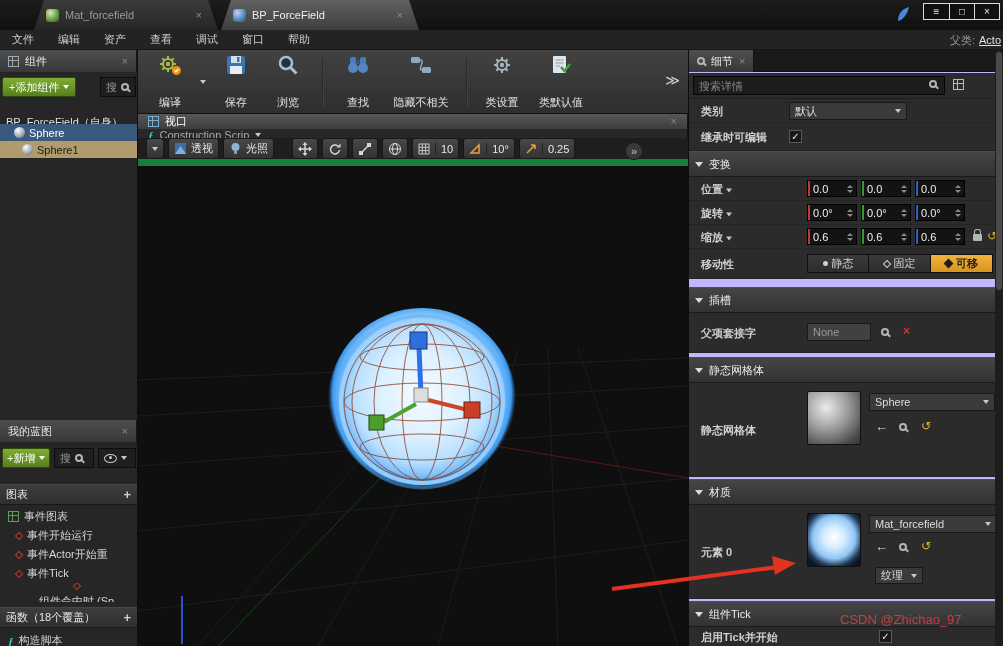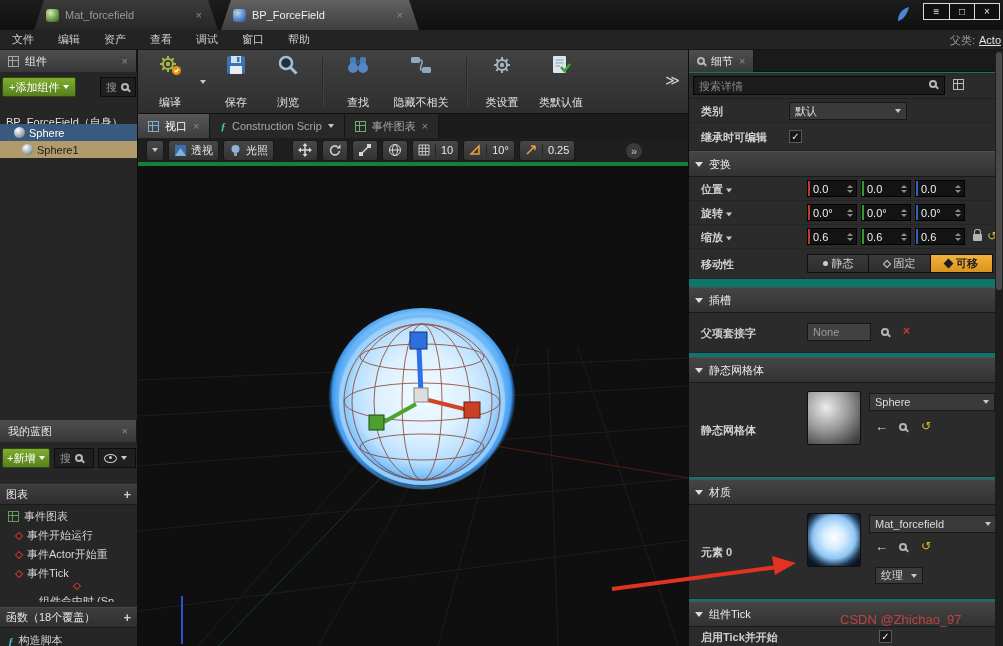--- a/index.html
+++ b/index.html
@@ -68,30 +68,30 @@
 #leftcol{position:absolute;left:0;top:50px;width:138px;height:596px;background:#262626;border-right:1px solid #0e0e0e;}
 .trow{position:absolute;left:0;width:100%;height:17px;display:flex;align-items:center;gap:4px;color:#e0e0e0;}
 .lrow{position:absolute;left:0;width:100%;height:19px;display:flex;align-items:center;gap:5px;color:#d5d5d5;overflow:hidden;white-space:nowrap;}
 .lhdr{position:absolute;left:0;width:100%;height:21px;display:flex;align-items:center;background:linear-gradient(#3d3d3d,#2f2f2f);border-top:1px solid #474747;border-bottom:1px solid #191919;color:#e8e8e8;padding:0 6px;}
 .lhdr .plus{margin-left:auto;color:#cfcfcf;font-size:13px;font-weight:bold;}
 
 #toolbar{position:absolute;left:138px;top:50px;width:550px;height:64px;background:linear-gradient(#424242,#2e2e2e);border-bottom:1px solid #101010;display:flex;align-items:center;padding-left:10px;gap:8px;}
 .tbtn{display:flex;flex-direction:column;align-items:center;justify-content:center;gap:18px;color:#e2e2e2;min-width:44px;height:58px;}
 .vsep{width:2px;height:50px;background:linear-gradient(90deg,#1e1e1e,#4e4e4e);margin:0 4px;flex:0 0 auto;}
 #tb-overflow{position:absolute;right:8px;top:22px;color:#cfcfcf;font-size:14px;}
-#vtabs{position:absolute;left:138px;top:114px;width:550px;height:24px;background:#1b1b1b;display:flex;}
+#vtabs{position:absolute;left:138px;top:114px;width:550px;height:24px;background:#1b1b1b;display:flex;flex-direction:column;}
 .vtab{display:flex;align-items:center;gap:6px;height:24px;padding:0 10px;color:#a8a8a8;background:#282828;border-right:1px solid #141414;}
 .vtab.active{background:linear-gradient(#575757,#3d3d3d);color:#fff;}
-#vtoolbar{position:absolute;left:138px;top:138px;width:550px;height:28px;background:#1e1e1e;display:flex;align-items:center;gap:4px;padding-left:8px;border-bottom:4px solid #15803d;}
+#vtoolbar{position:absolute;left:138px;top:138px;width:550px;height:28px;background:#1e1e1e;display:flex;align-items:center;gap:4px;padding-left:8px;border-bottom:7px solid #15803d;}
 .vbtn{height:21px;background:linear-gradient(#474747,#333);border:1px solid #191919;border-radius:3px;display:inline-flex;align-items:center;padding:0 5px;gap:4px;color:#e0e0e0;flex:0 0 auto;}
 .vbtn .val{border-left:1px solid #222;padding-left:5px;margin-left:1px;color:#e8e8e8;}
 #vmore{position:absolute;left:487px;top:4px;width:18px;height:18px;border-radius:50%;background:#3a3a3a;border:1px solid #1c1c1c;color:#c8c8c8;text-align:center;line-height:16px;}
 #viewport{position:absolute;left:138px;top:166px;width:550px;height:480px;background:#0f0f0f;overflow:hidden;}
 
-#rightcol{position:absolute;left:688px;top:50px;width:315px;height:596px;background:#0f766e;border-left:1px solid #0e0e0e;}
+#rightcol{position:absolute;left:688px;top:50px;width:315px;height:596px;background:#c4b5fd;border-left:1px solid #0e0e0e;}
 #det-search{position:absolute;left:0;top:23px;width:100%;height:26px;background:#2b2b2b;border-bottom:1px solid #1f1f1f;}
 #det-search input{position:absolute;left:4px;top:3px;width:252px;height:19px;background:#1c1c1c;border:1px solid #060606;color:#ddd;font-size:11px;padding:0 18px 0 5px;font-family:inherit;}
 #det-search input::placeholder{color:#8a8a8a;}
 #det-search .mag{position:absolute;left:240px;top:7px;}
 #det-scroll{position:absolute;right:0;top:0;width:8px;height:596px;background:#1d1d1d;}
 #det-scroll .sthumb{position:absolute;left:1px;top:2px;width:6px;height:238px;background:#4a4a4a;border-radius:3px;}
 .seg{position:absolute;display:flex;height:19px;}
 .seg div{display:flex;align-items:center;justify-content:center;gap:4px;width:62px;border:1px solid #101010;border-left:none;background:linear-gradient(#3a3a3a,#2d2d2d);color:#d8d8d8;}
 .seg div:first-child{border-left:1px solid #101010;}
 .seg div.selected{background:linear-gradient(#f2b33d,#d9931f);color:#1e1e1e;font-weight:bold;}

